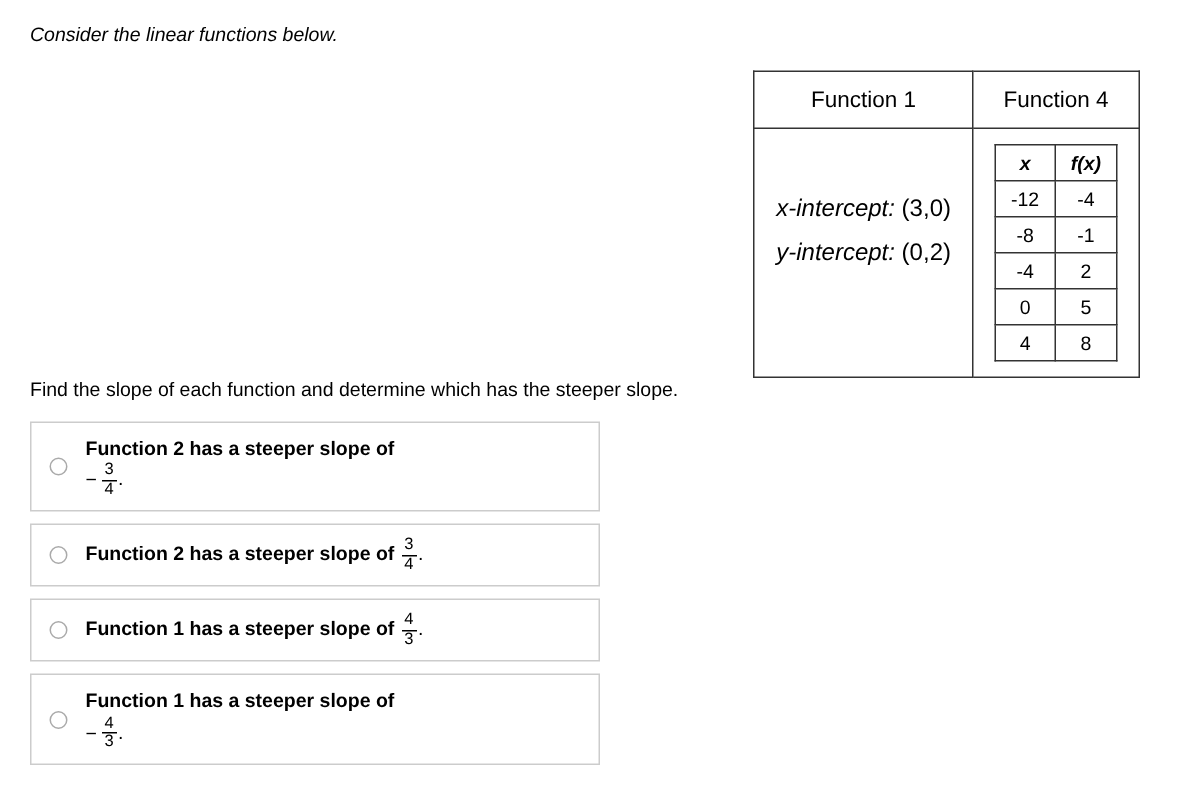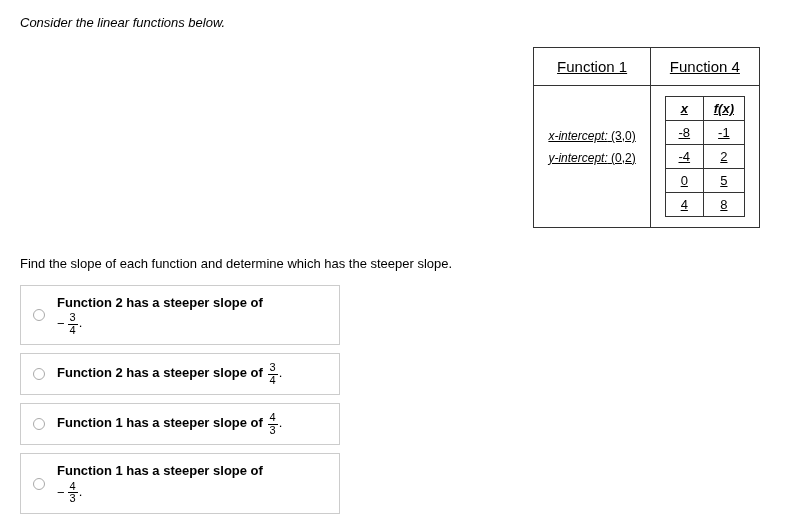--- a/index.html
+++ b/index.html
@@ -11,58 +11,57 @@
     color: #000;
     background: #fff;
     width: 800px;
   }
   .prompt { margin-bottom: 10px; font-style: italic; }
   .comparison-table {
     border-collapse: collapse;
     margin-left: auto;
     margin-right: 20px;
     margin-top: 17px;
-    text-decoration: underline;
   }
   .comparison-table > tbody > tr > td,
   .comparison-table > tbody > tr > th {
     border: 1px solid #333;
     padding: 10px 14px;
     vertical-align: top;
     text-align: center;
   }
   .comparison-table th {
     font-weight: normal;
     font-size: 15px;
   }
   .func1-cell {
     text-align: left !important;
-    font-size: 12px;
+    font-size: 16px;
     line-height: 1.8;
   }
   .ival-table {
     border-collapse: collapse;
     margin: 0 auto;
   }
   .ival-table td, .ival-table th {
     border: 1px solid #333;
     padding: 4px 10px;
     text-align: center;
     font-size: 13px;
     min-width: 38px;
   }
   .ival-table th { font-weight: bold; font-style: normal; }
   .ital { font-style: italic; }
-  .question { margin-top: 28px; margin-bottom: 14px; }
+  .question { margin-bottom: 14px; }
   .options { }
   .option {
     border: 1px solid #ccc;
     padding: 8px 12px;
     margin-bottom: 8px;
-    width: 320px;
+    width: 380px;
     display: flex;
     align-items: center;
     gap: 12px;
   }
   .radio {
     width: 12px; height: 12px; border: 1px solid #aaa; border-radius: 50%; flex: 0 0 auto;
   }
   .option-text { font-weight: bold; line-height: 1.4; }
   .frac {
     display: inline-block;
@@ -100,20 +99,24 @@
           <span>(0,2)</span>
         </div>
       </td>
       <td>
         <table class="ival-table">
           <tbody>
               <tr>
             <th><span class="ital">x</span></th>
             <th><span class="ital">f(x)</span></th>
           </tr>
+          <tr>
+                <td>-12</td>
+                <td>-4</td>
+              </tr>
           <tr>
                 <td>-8</td>
                 <td>-1</td>
               </tr>
           <tr>
                 <td>-4</td>
                 <td>2</td>
               </tr>
           <tr>
                 <td>0</td>

